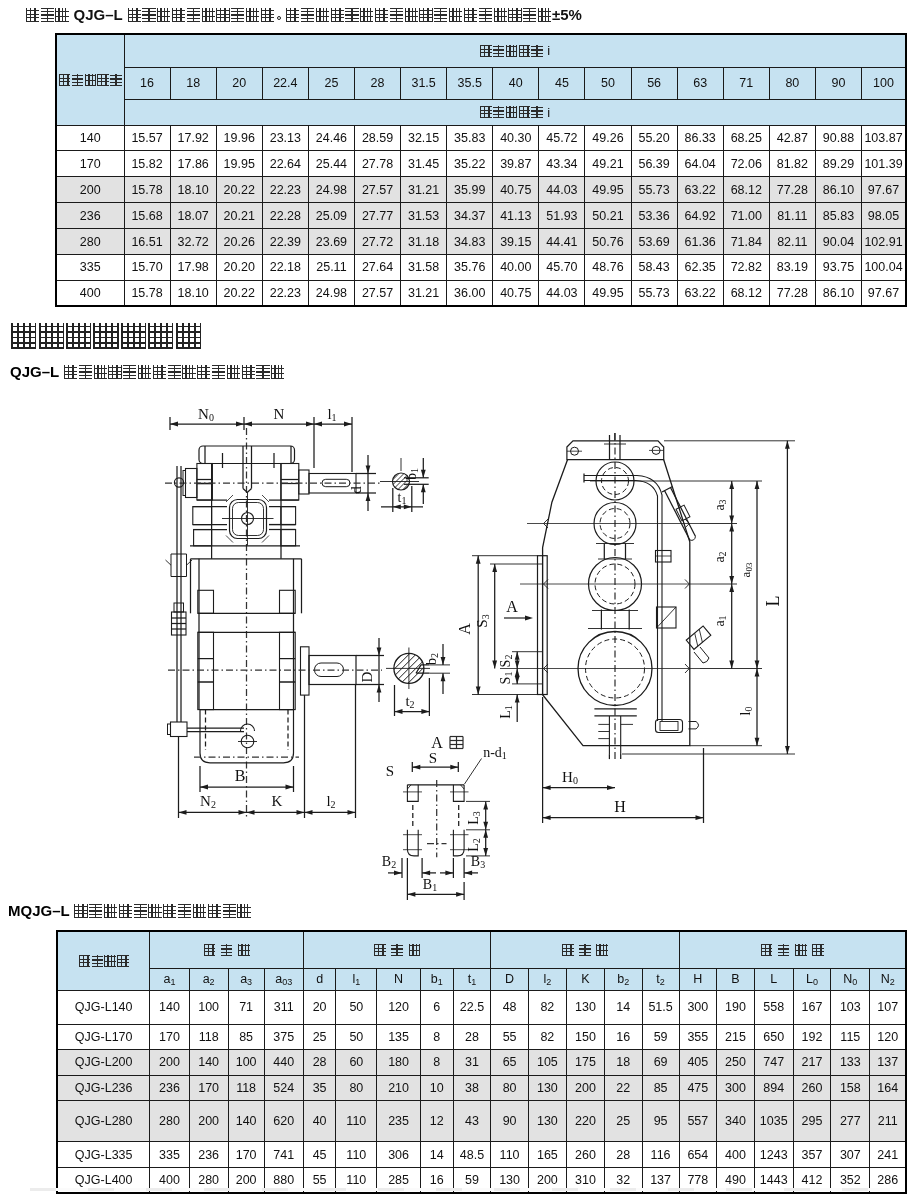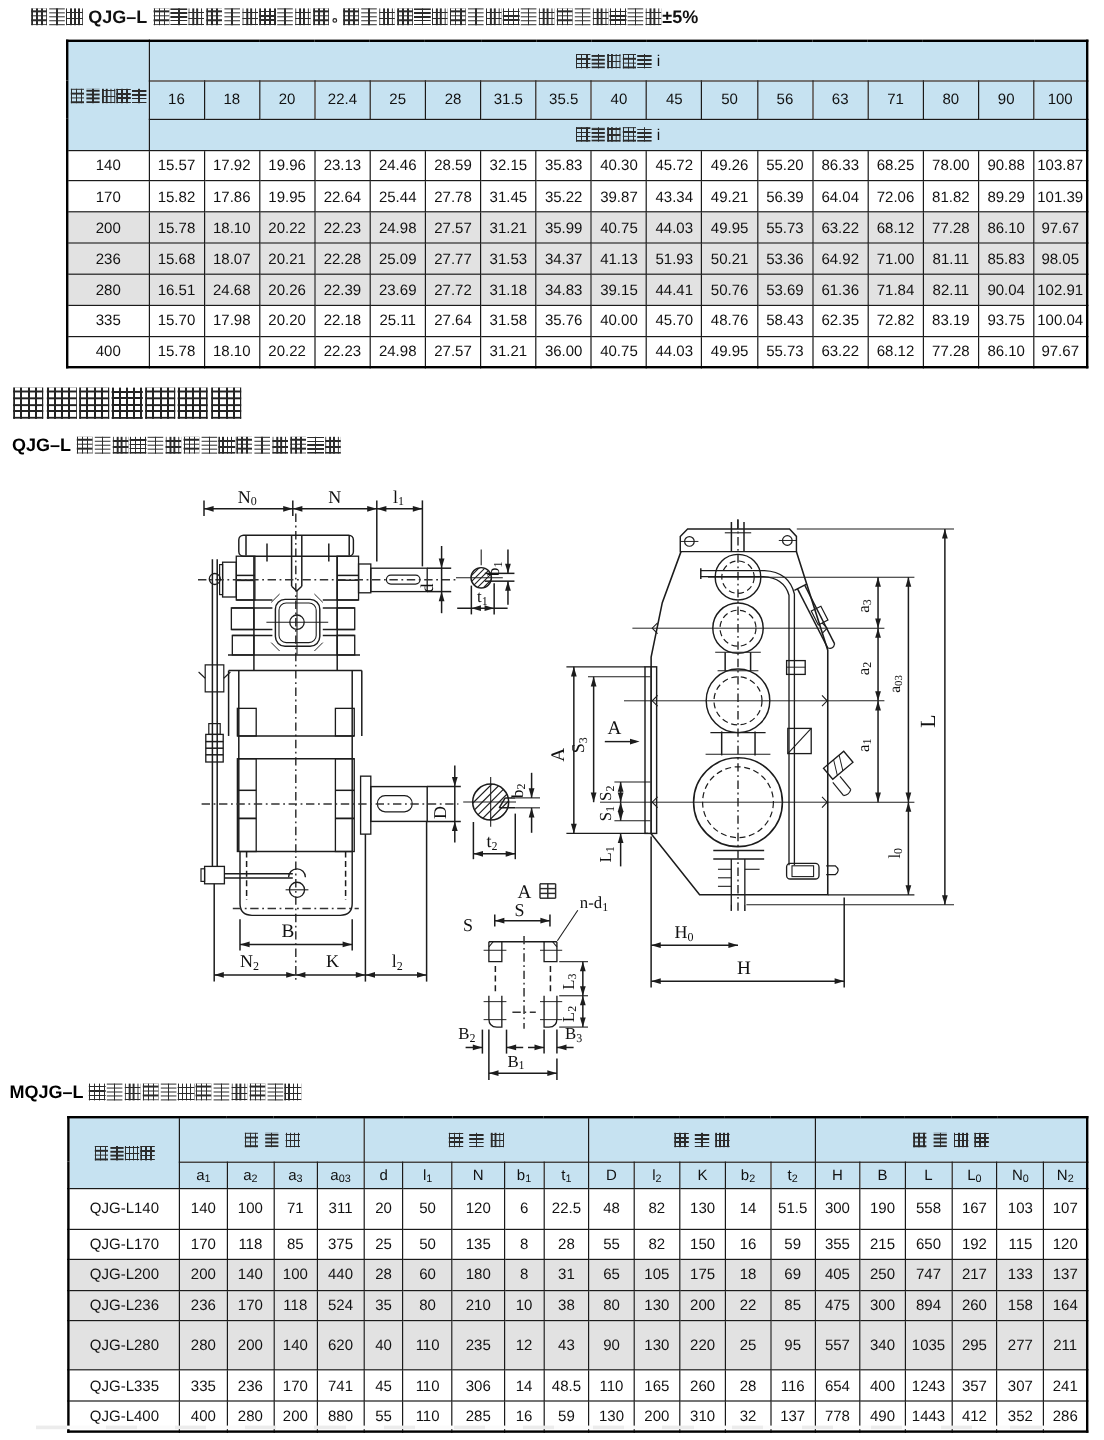--- a/index.html
+++ b/index.html
@@ -80,21 +80,21 @@
         <td class=" n">24.46</td>
         <td class=" n">28.59</td>
         <td class=" n">32.15</td>
         <td class=" n">35.83</td>
         <td class=" n">40.30</td>
         <td class=" n">45.72</td>
         <td class=" n">49.26</td>
         <td class=" n">55.20</td>
         <td class=" n">86.33</td>
         <td class=" n">68.25</td>
-        <td class=" n">78.00</td>
+        <td class=" n">42.87</td>
         <td class=" n">90.88</td>
         <td class=" n">103.87</td>
       </tr>
 <tr style="height:25.9px">
         <td class=" n">170</td>
         <td class=" n">15.82</td>
         <td class=" n">17.86</td>
         <td class=" n">19.95</td>
         <td class=" n">22.64</td>
         <td class=" n">25.44</td>
@@ -147,21 +147,21 @@
         <td class="g n">53.36</td>
         <td class="g n">64.92</td>
         <td class="g n">71.00</td>
         <td class="g n">81.11</td>
         <td class="g n">85.83</td>
         <td class="g n">98.05</td>
       </tr>
 <tr style="height:25.9px">
         <td class="g n">280</td>
         <td class="g n">16.51</td>
-        <td class="g n">24.68</td>
+        <td class="g n">32.72</td>
         <td class="g n">20.26</td>
         <td class="g n">22.39</td>
         <td class="g n">23.69</td>
         <td class="g n">27.72</td>
         <td class="g n">31.18</td>
         <td class="g n">34.83</td>
         <td class="g n">39.15</td>
         <td class="g n">44.41</td>
         <td class="g n">50.76</td>
         <td class="g n">53.69</td>

